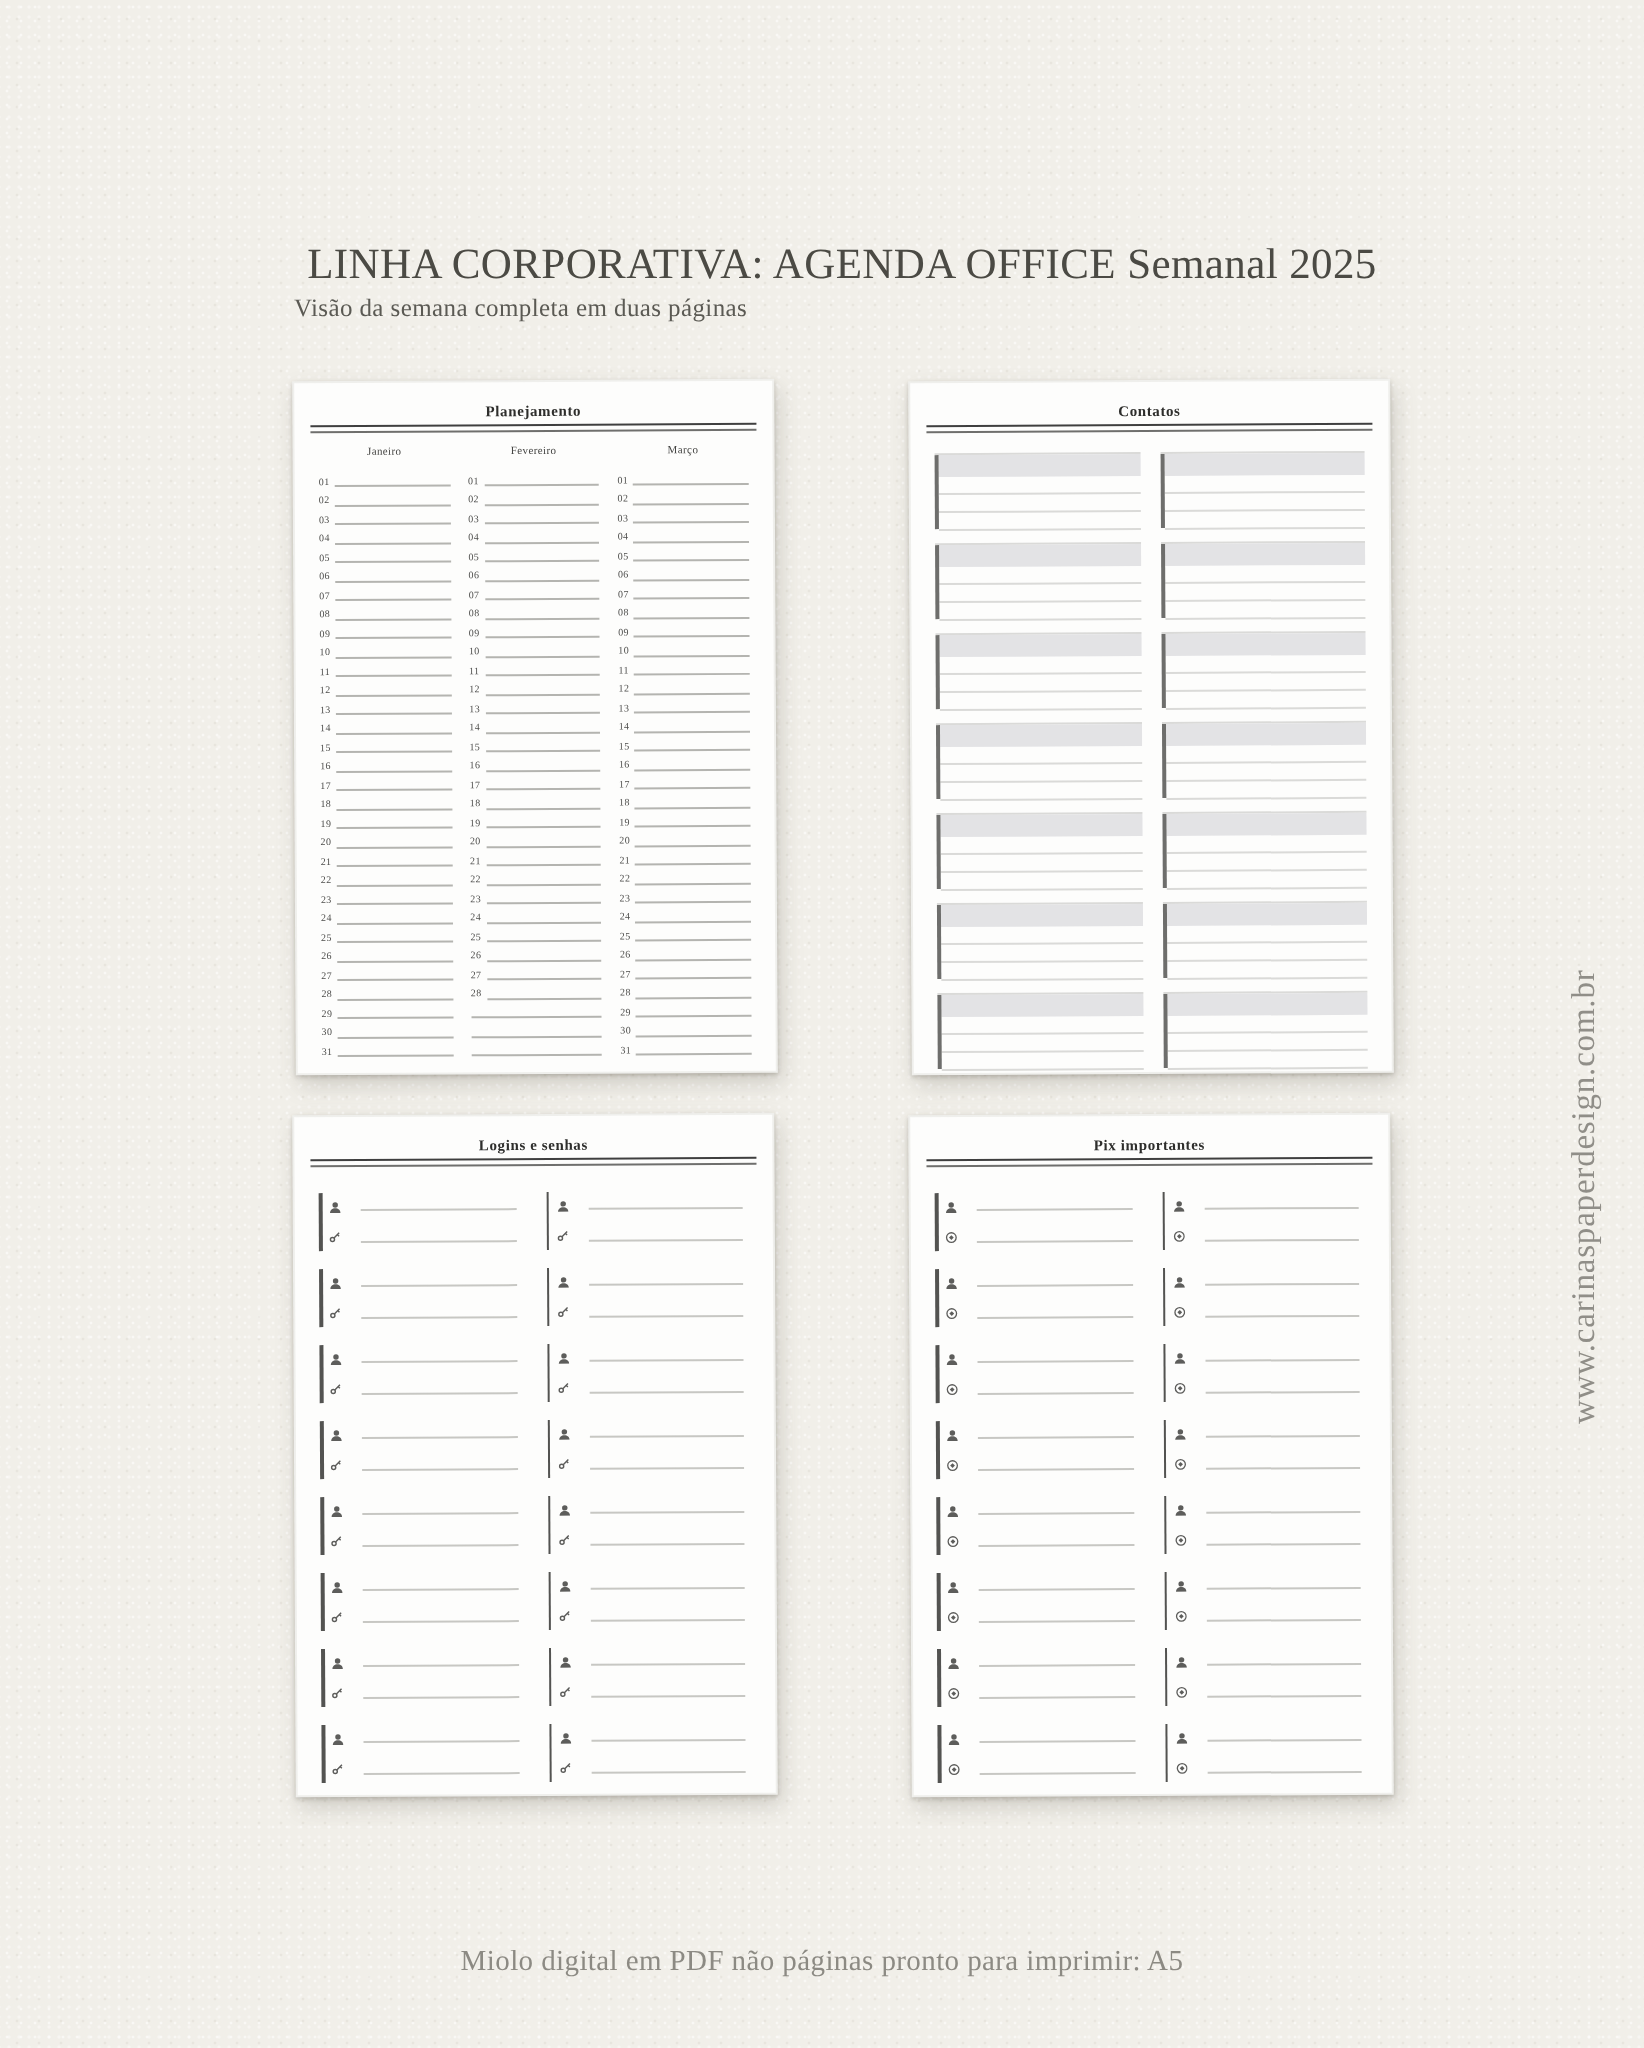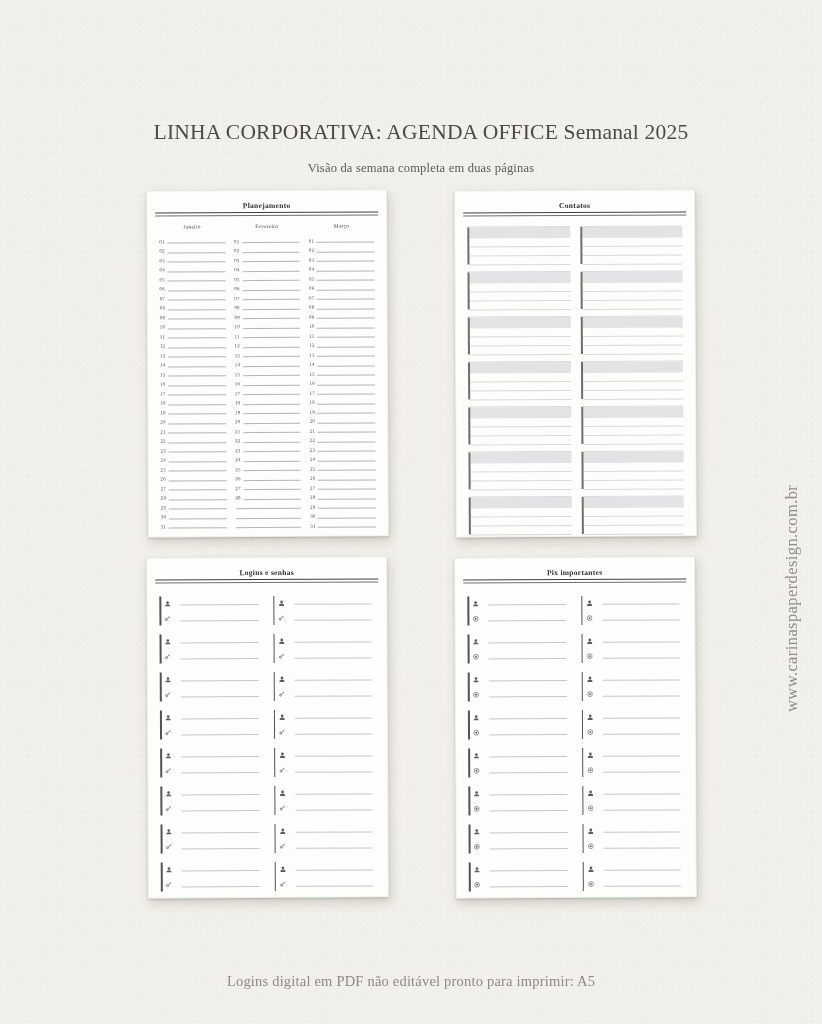--- a/index.html
+++ b/index.html
@@ -16,21 +16,21 @@
       radial-gradient(rgba(255,255,255,.4) .6px, transparent 1px);
     background-size:7px 7px, 11px 11px, 5px 5px;
     background-position:0 0, 3px 4px, 2px 1px;
   }
   
   .header{position:absolute;top:96px;left:147px;width:548px;}
   .header-title{
     font-size:21.5px;line-height:1.15;color:#4b4a44;text-align:center;letter-spacing:.2px;margin-top:24px;
   }
   .header-subtitle{
-    font-size:12.5px;color:#5b5a54;text-align:center;margin-top:16px;letter-spacing:.2px;
+    font-size:12.5px;color:#5b5a54;text-align:left;margin-top:2px;letter-spacing:.2px;
   }
   
   .watermark{
     position:absolute;top:336px;left:782px;height:376px;
     writing-mode:vertical-rl;transform:rotate(180deg);
     font-size:16.5px;color:#908e88;letter-spacing:.4px;white-space:nowrap;
   }
   .footer{
     position:absolute;top:973px;left:0;width:822px;text-align:center;
     font-size:14.5px;color:#8c8a83;letter-spacing:.2px;
@@ -1287,15 +1287,15 @@
                 <circle cx="5" cy="5" r="3.7" fill="none" stroke="#5d5d5b" stroke-width="1"></circle>
                 <rect x="3.7" y="3.7" width="2.6" height="2.6" transform="rotate(45 5 5)" fill="#5d5d5b"></rect>
               </svg>
             </span>
             <div class="cred-line"></div>
           </div>
         </div>
       </div>
   </div>
 
-  <div class="footer">Logins digital em PDF não editável  pronto para imprimir: A5</div>
+  <div class="footer">Miolo digital em PDF não páginas  pronto para imprimir: A5</div>
 
 </div>
 
 </body></html>

